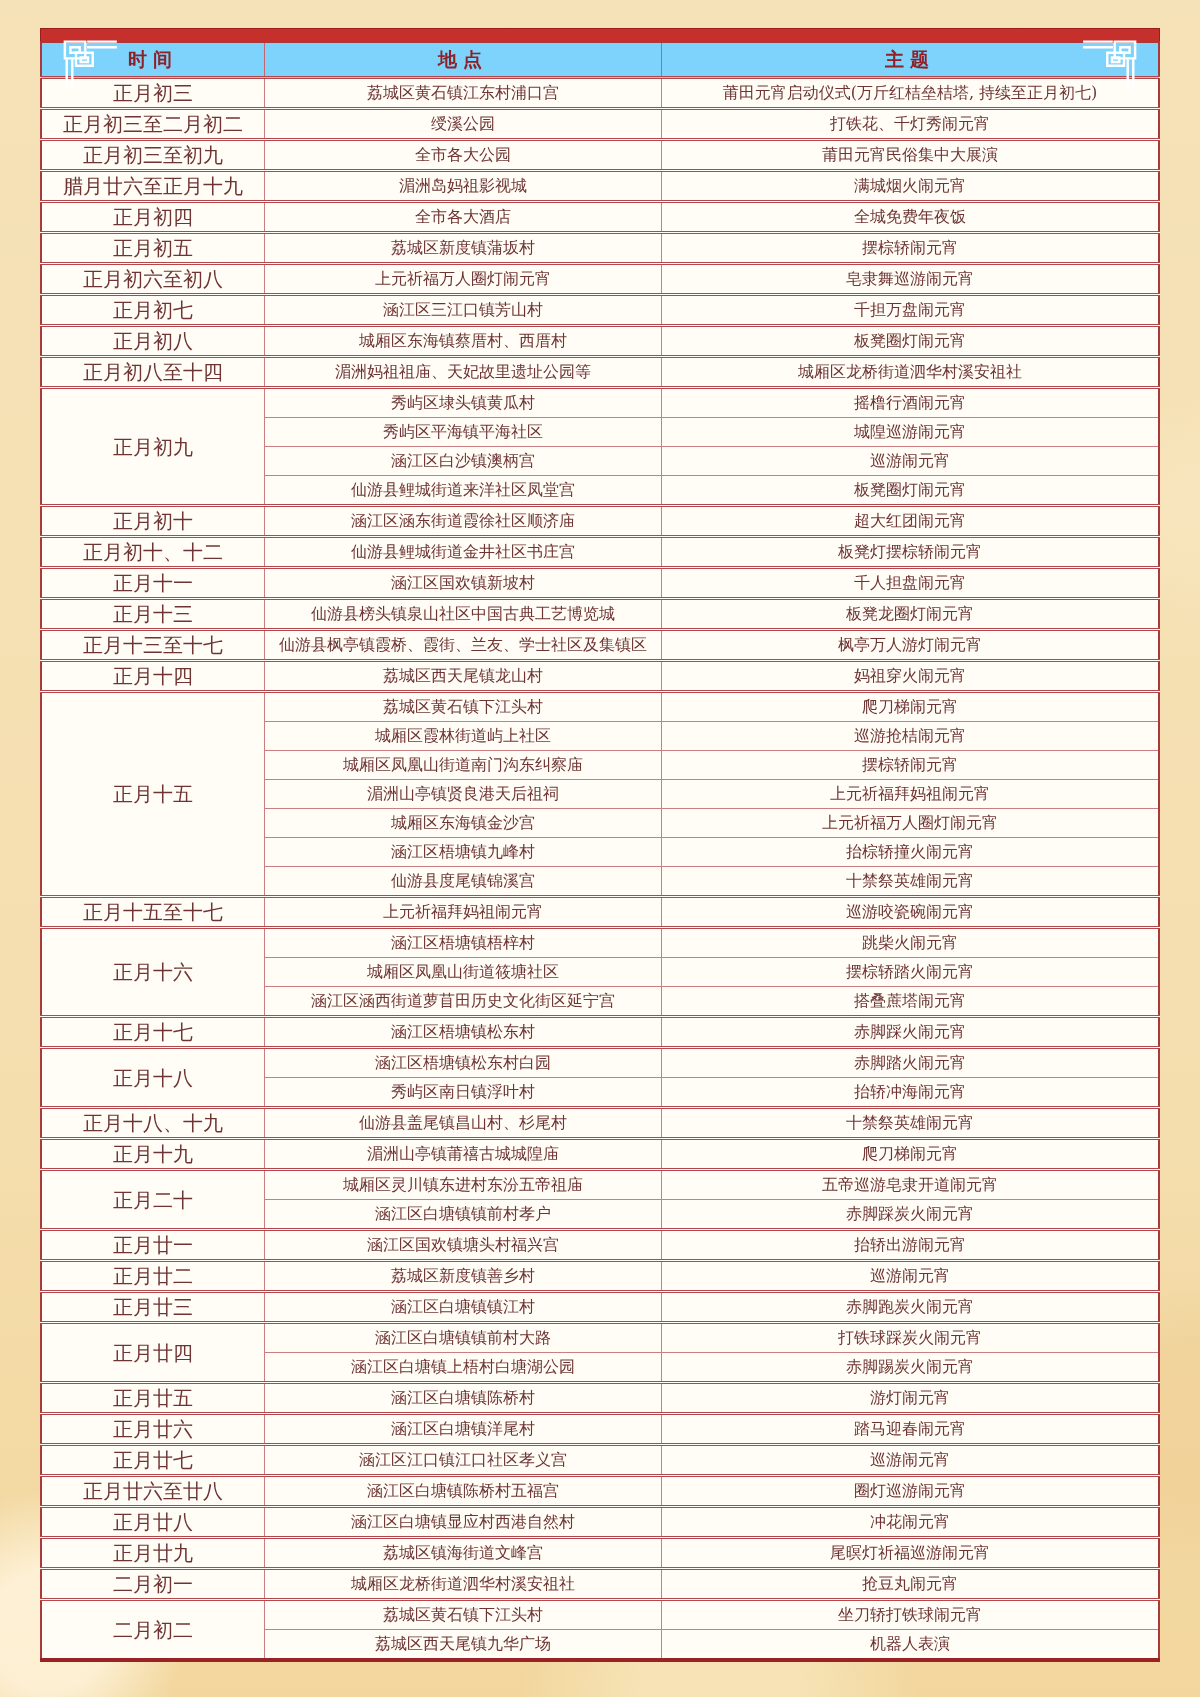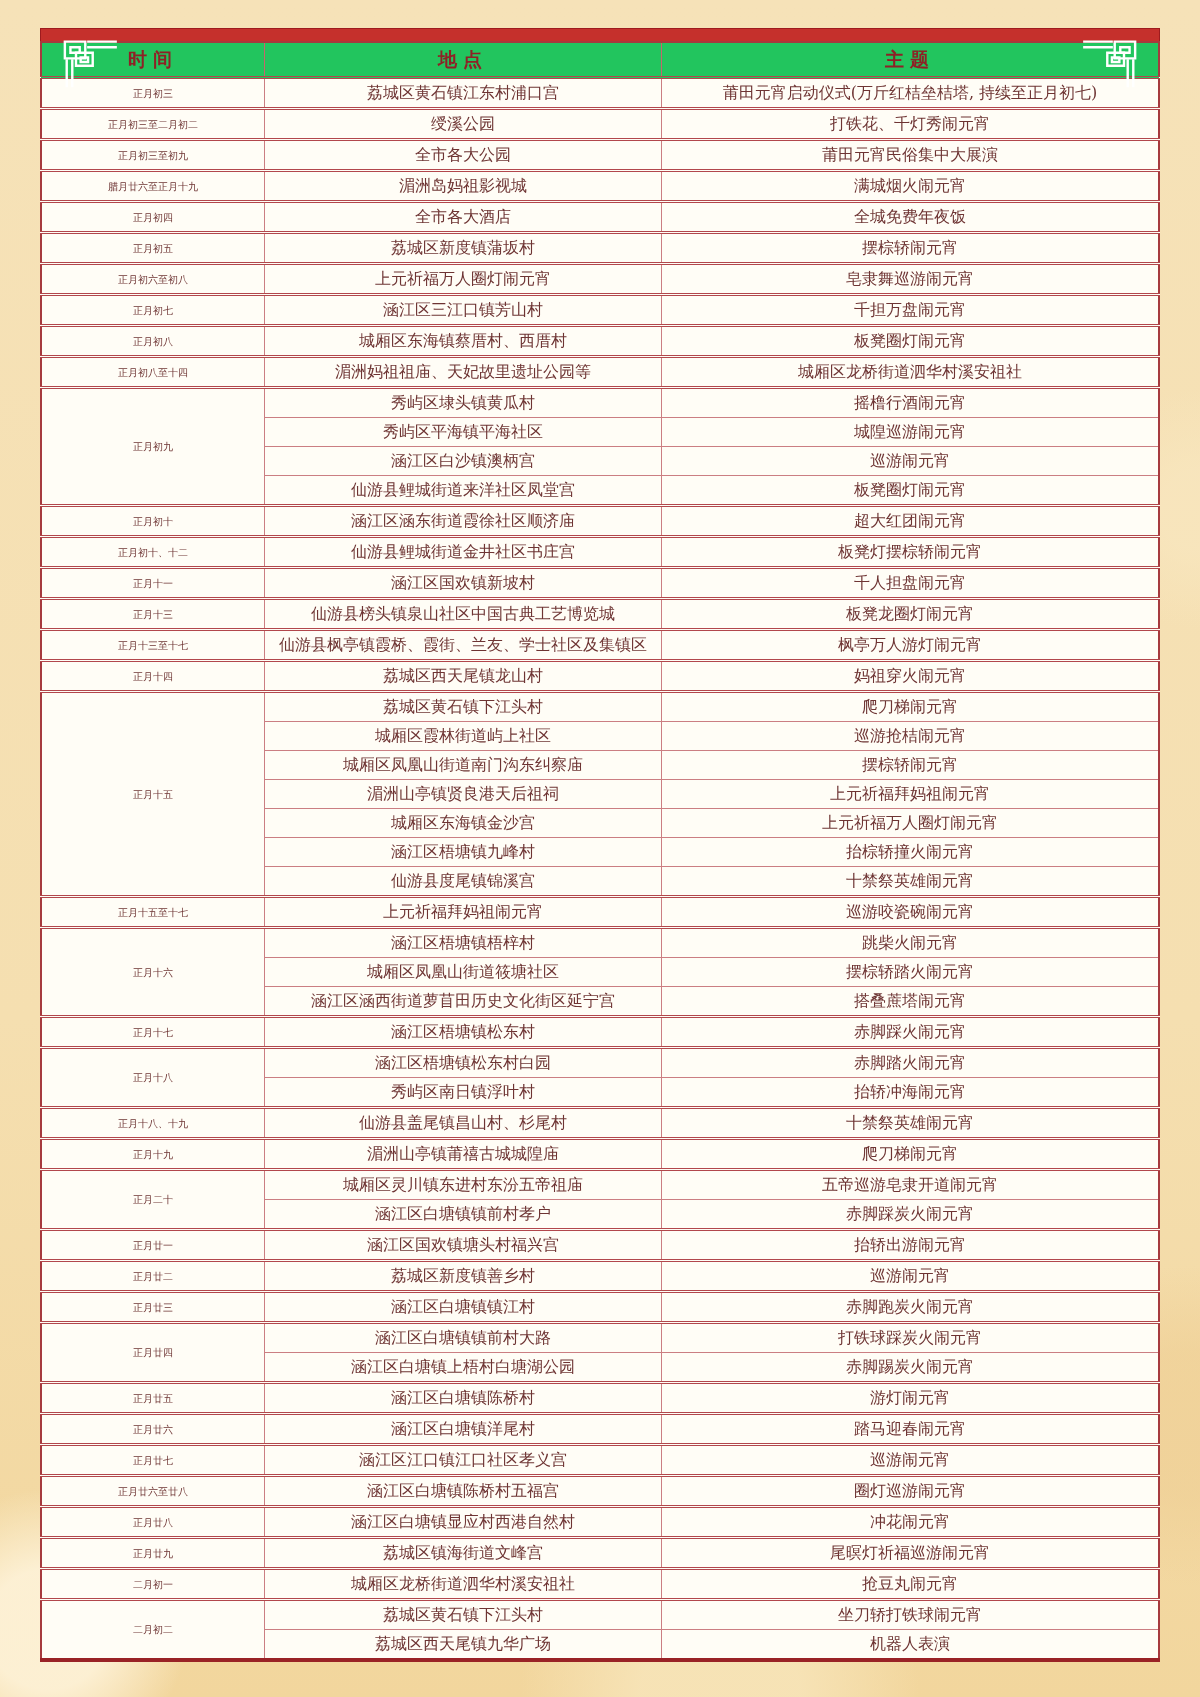--- a/index.html
+++ b/index.html
@@ -28,29 +28,29 @@
 
   table{
     width:100%;border-collapse:collapse;table-layout:fixed;
     background:#fffdf6;
     border:2px solid #a63a3e;border-bottom:4px solid #992226;
   }
   th{
     height:33px;font-size:19px;font-weight:bold;color:#8e2126;
     letter-spacing:6px;text-align:center;
     border:1px solid #c4666c;border-bottom:2px solid #b03a3e;
-    background:#22c55e;padding:0;
+    background:#7dd3fc;padding:0;
   }
   td{
     height:28px;font-size:16px;color:#6e3433;text-align:center;
     border:1px solid #cb7e82;padding:0 4px;line-height:1.1;
     white-space:nowrap;overflow:hidden;
   }
   tr.group-start td{border-top:3px double #b2474c;}
-  td.time-cell{font-size:10px;color:#6e3433;}
+  td.time-cell{font-size:20px;color:#6e3433;}
 </style>
 </head>
 <body>
 
 <div class="poster">
   <div class="header">
     <span class="ornament left">
       <svg viewBox="0 0 64 56" fill="none" stroke="#ffffff" stroke-width="2.6">
         <path d="M30 5 H62 M30 11 H62"></path>
         <path d="M8 24 V54 M14 24 V54"></path>

